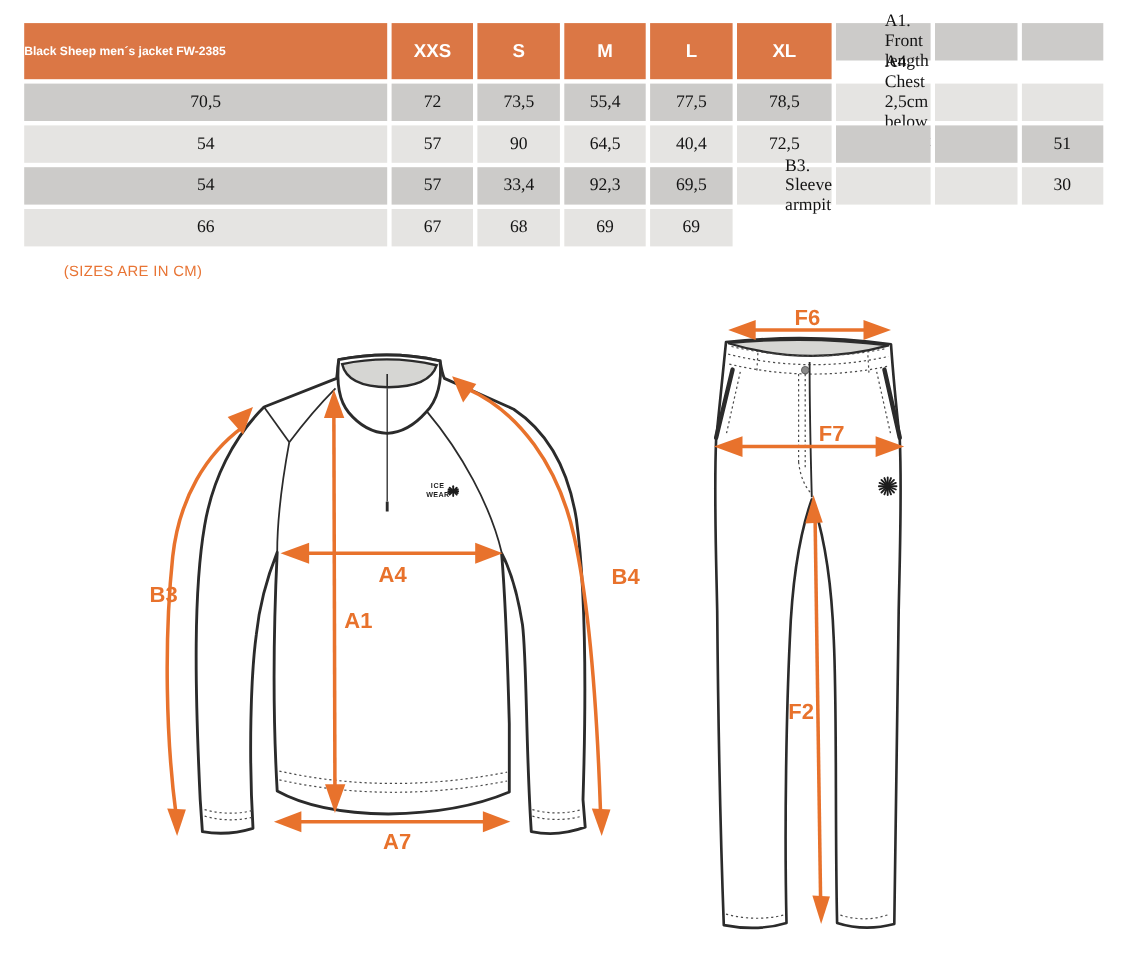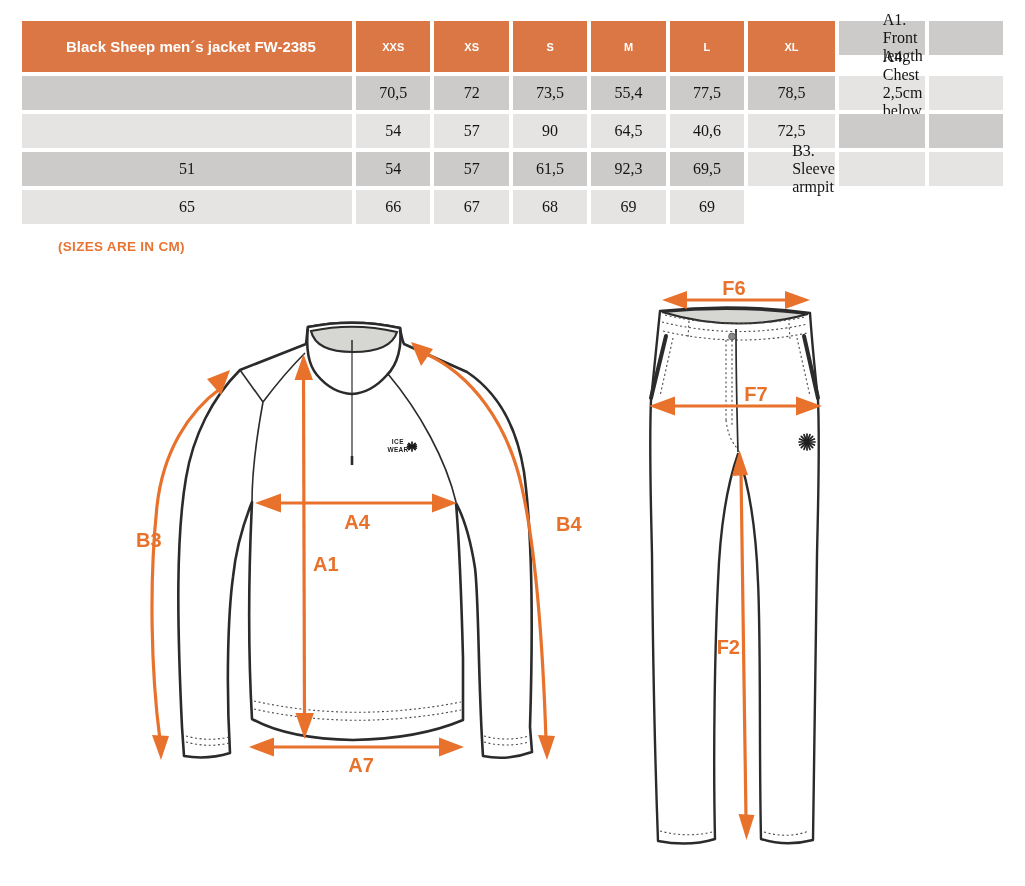--- a/index.html
+++ b/index.html
@@ -8,31 +8,31 @@
   }
   html,body{margin:0;padding:0;background:#fff;}
   .page{position:relative;width:1025px;height:886px;background:#fff;overflow:hidden;
         font-family:"Liberation Sans",sans-serif;}
 
   
   .size-table{position:absolute;left:22px;top:21px;width:981px;display:grid;
       grid-template-columns:330px repeat(8,1fr);gap:4px;background:#fff;}
   .cell{display:flex;align-items:center;justify-content:center;box-sizing:border-box;}
   .header{background:var(--header-orange);color:#fff;height:51px;
-      font-weight:bold;font-size:11px;}
-  .title{justify-content:flex-start;padding-left:44px;font-size:15px;}
+      font-weight:bold;font-size:17px;}
+  .title{justify-content:flex-start;font-size:11px;}
   .label-cell{justify-content:flex-start;padding-left:44px;}
   .label-cell,.value-cell{height:34px;font-family:"Liberation Serif",serif;
       font-size:16px;color:#141414;}
   .row-dark{background:var(--row-dark);}
   .row-light{background:var(--row-light);}
 
   
   .sizes-note{position:absolute;left:58px;top:239px;color:var(--note-orange);
-      font-weight:bold;font-size:13.5px;letter-spacing:.3px;}
+      font-weight:normal;font-size:13.5px;letter-spacing:.3px;}
 
   
   .jacket-svg{position:absolute;left:130px;top:290px;}
   .pants-svg{position:absolute;left:620px;top:280px;}
   .oline{stroke:var(--outline-dark);fill:none;}
   .ofill{stroke:var(--outline-dark);fill:#fff;}
   .gfill{stroke:var(--outline-dark);fill:var(--gray-fill);}
   .dash{stroke:#4a4a4a;fill:none;stroke-width:1.1;stroke-dasharray:2 2.6;}
   .arrow-line{stroke:var(--arrow-orange);fill:none;stroke-width:3.2;}
   .arrow-head{fill:var(--arrow-orange);stroke:none;}
@@ -42,55 +42,54 @@
   .snow{stroke:#1d1d1d;stroke-width:1.7;stroke-linecap:round;}
 </style>
 </head>
 <body>
 
 <div class="page">
 
   <div class="size-table">
       <div class="cell header title">Black Sheep men´s jacket FW-2385</div>
       <div class="cell header size">XXS</div>
-      <div class="cell header size">XS</div>
       <div class="cell header size">S</div>
       <div class="cell header size">M</div>
       <div class="cell header size">L</div>
       <div class="cell header size">XL</div>
       <div class="cell row-dark label-cell">A1. Front length</div>
       <div class="cell row-dark value-cell"></div>
       <div class="cell row-dark value-cell"></div>
       <div class="cell row-dark value-cell">70,5</div>
       <div class="cell row-dark value-cell">72</div>
       <div class="cell row-dark value-cell">73,5</div>
       <div class="cell row-dark value-cell">55,4</div>
       <div class="cell row-dark value-cell">77,5</div>
       <div class="cell row-dark value-cell">78,5</div>
       <div class="cell row-light label-cell">A4. Chest 2,5cm below armpit</div>
       <div class="cell row-light value-cell"></div>
       <div class="cell row-light value-cell"></div>
       <div class="cell row-light value-cell">54</div>
       <div class="cell row-light value-cell">57</div>
       <div class="cell row-light value-cell">90</div>
       <div class="cell row-light value-cell">64,5</div>
-      <div class="cell row-light value-cell">40,6</div>
+      <div class="cell row-light value-cell">40,4</div>
       <div class="cell row-light value-cell">72,5</div>
       <div class="cell row-dark value-cell"></div>
       <div class="cell row-dark value-cell"></div>
       <div class="cell row-dark value-cell">51</div>
       <div class="cell row-dark value-cell">54</div>
       <div class="cell row-dark value-cell">57</div>
-      <div class="cell row-dark value-cell">61,5</div>
+      <div class="cell row-dark value-cell">33,4</div>
       <div class="cell row-dark value-cell">92,3</div>
       <div class="cell row-dark value-cell">69,5</div>
       <div class="cell row-light label-cell">B3. Sleeve armpit</div>
       <div class="cell row-light value-cell"></div>
       <div class="cell row-light value-cell"></div>
-      <div class="cell row-light value-cell">65</div>
+      <div class="cell row-light value-cell">30</div>
       <div class="cell row-light value-cell">66</div>
       <div class="cell row-light value-cell">67</div>
       <div class="cell row-light value-cell">68</div>
       <div class="cell row-light value-cell">69</div>
       <div class="cell row-light value-cell">69</div>
     </div>
 
   <div class="sizes-note">(SIZES ARE IN CM)</div>
 
   <svg class="jacket-svg" width="480" height="500" viewBox="0 0 480 500">

